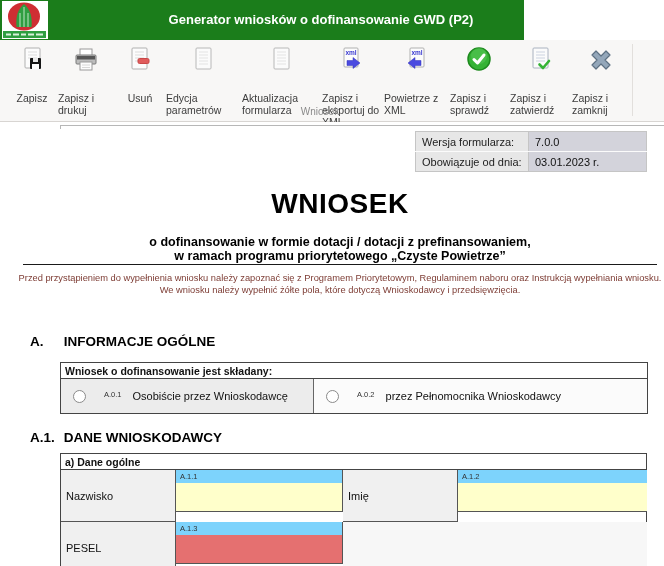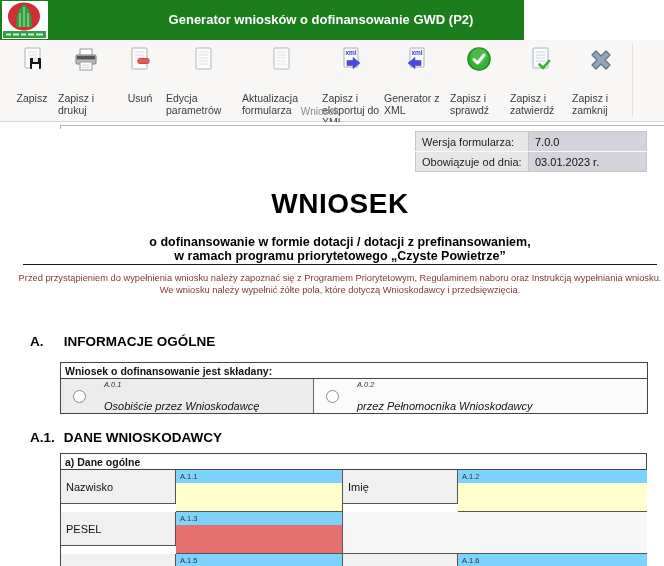--- a/index.html
+++ b/index.html
@@ -56,31 +56,31 @@
   
   .a0 { position:absolute; left:52px; top:240px; width:588px; border:1px solid #444; background:#fff; }
   .a0-header { height:16px; line-height:16px; font-weight:bold; font-size:10.5px;
     padding-left:4px; border-bottom:1px solid #444; background:#fff; }
   .a0-row { display:grid; grid-template-columns:253px 1fr; }
   .a0-cell { height:34px; display:flex; align-items:center; padding-left:12px; gap:18px; }
   .a0-cell.c1 { background:#ececec; border-right:1px solid #666; }
   .a0-cell.c2 { background:#fbfbfb; }
   .radio { width:13px; height:13px; border:1.5px solid #8a8a8a; border-radius:50%;
     background:#fff; flex:0 0 auto; cursor:pointer; }
-  .opt-text { display:flex; flex-direction:column; gap:11px;font-style:italic; }
+  .opt-text { display:flex; flex-direction:row; gap:11px; }
   .opt-code { font-size:7.5px; color:#333; }
   .opt-label { font-size:11px; color:#111; }
 
   
   .a1 { position:absolute; left:52px; top:331px; width:587px; border:1px solid #444; background:#fff; }
   .a1-header { height:16px; line-height:16px; font-weight:bold; font-size:10.5px;
     padding-left:4px; border-bottom:1px solid #444; }
   .a1-grid { display:grid; grid-template-columns:115px 167px 115px 189px; }
   .lcell { background:#f0f0f0; border-right:1px solid #555; border-bottom:1px solid #555;
-    height:34px; display:flex; align-items:center; padding-left:5px; font-size:11px; }
+    height:52px; display:flex; align-items:center; padding-left:5px; font-size:11px; }
   .fcell { border-right:1px solid #555; border-bottom:1px solid #555; height:42px;
     display:flex; flex-direction:column; }
   .last-col { border-right:none; }
   .fcode { height:13px; background:#7dd3fc; font-size:7.5px; padding:2px 0 0 4px; color:#333; }
   .finput { flex:1; }
   .finput.yellow { background:#ffffcb; }
   .finput.red { background:#e57070; }
   .empty-merge { grid-column:3/5; background:#f7f7f7; border-bottom:1px solid #555; }
 </style>
 </head>
@@ -178,21 +178,21 @@
       </button>
 
       <button class="rbtn w64">
         <span class="icon">
           <svg width="28" height="28" viewBox="0 0 28 28">
             <rect x="8" y="2" width="14" height="19" rx="1" fill="#fcfcfc" stroke="#b0b0b0"></rect>
             <text x="15" y="9" font-size="6.5" font-weight="bold" fill="#3a3ad0" text-anchor="middle" font-family="Liberation Sans, sans-serif">xml</text>
             <path d="M19 14.5h-6v-3l-7 5.5 7 5.5v-3h6z" fill="#4a4ae0" stroke="#3333bb" stroke-width="0.5"></path>
           </svg>
         </span>
-        <span class="rlabel">Generator z XML</span>
+        <span class="rlabel">Powietrze z XML</span>
       </button>
 
       <button class="rbtn w58">
         <span class="icon">
           <svg width="28" height="28" viewBox="0 0 28 28">
             <circle cx="14" cy="13" r="11" fill="#35b335" stroke="#1d8a1d" stroke-width="1.5"></circle>
             <circle cx="14" cy="10" r="8" fill="#5cc95c" opacity="0.5"></circle>
             <path d="M9 13.5l3.5 3.5 6.5-8" stroke="#ffffff" stroke-width="3" fill="none" stroke-linecap="round" stroke-linejoin="round"></path>
           </svg>
         </span>

